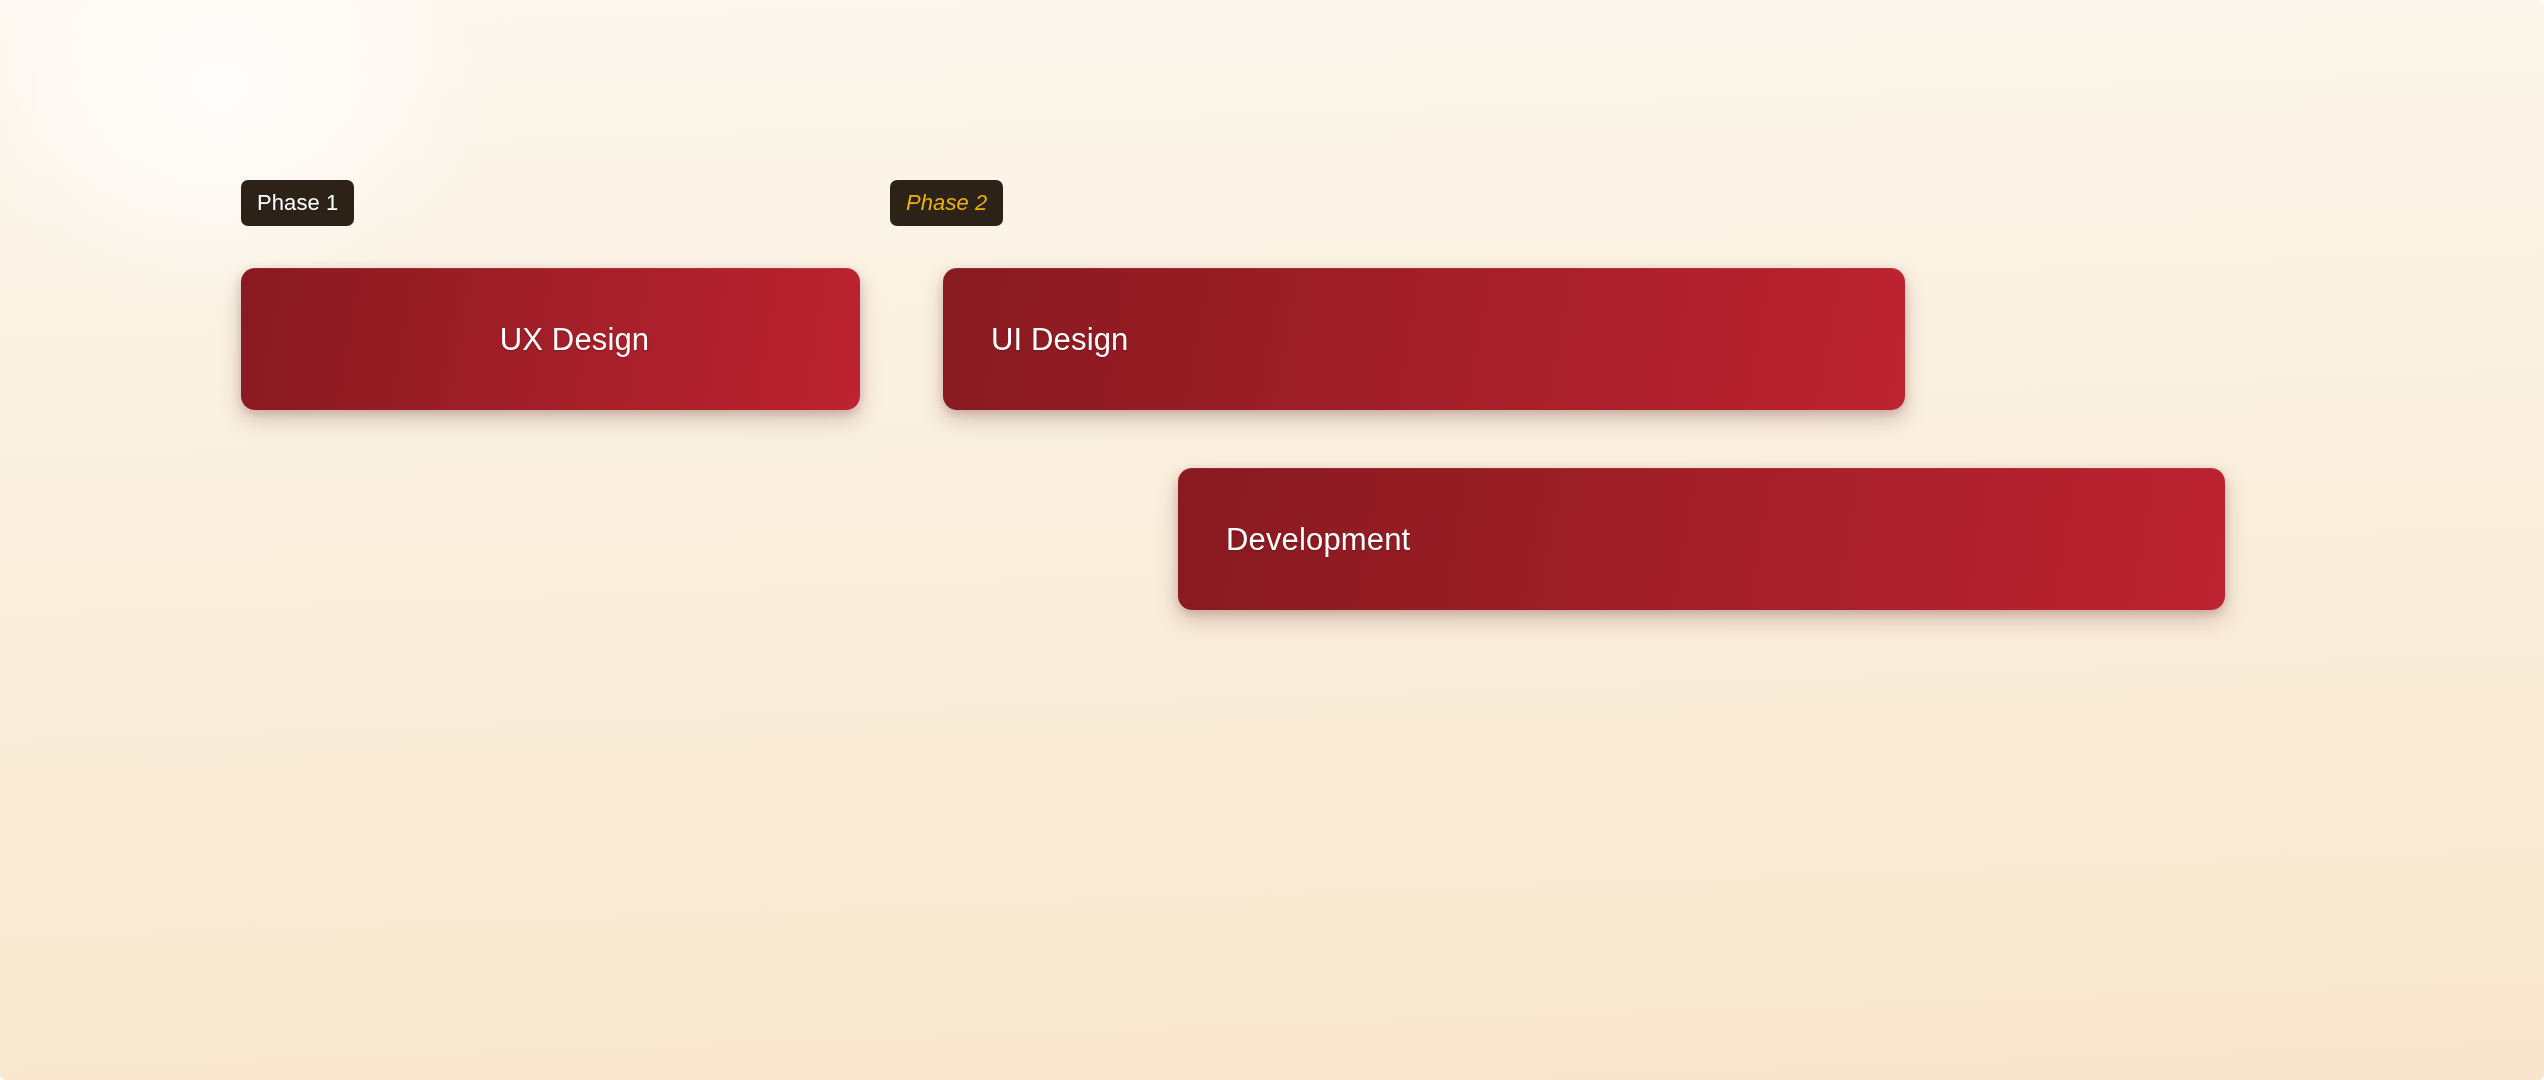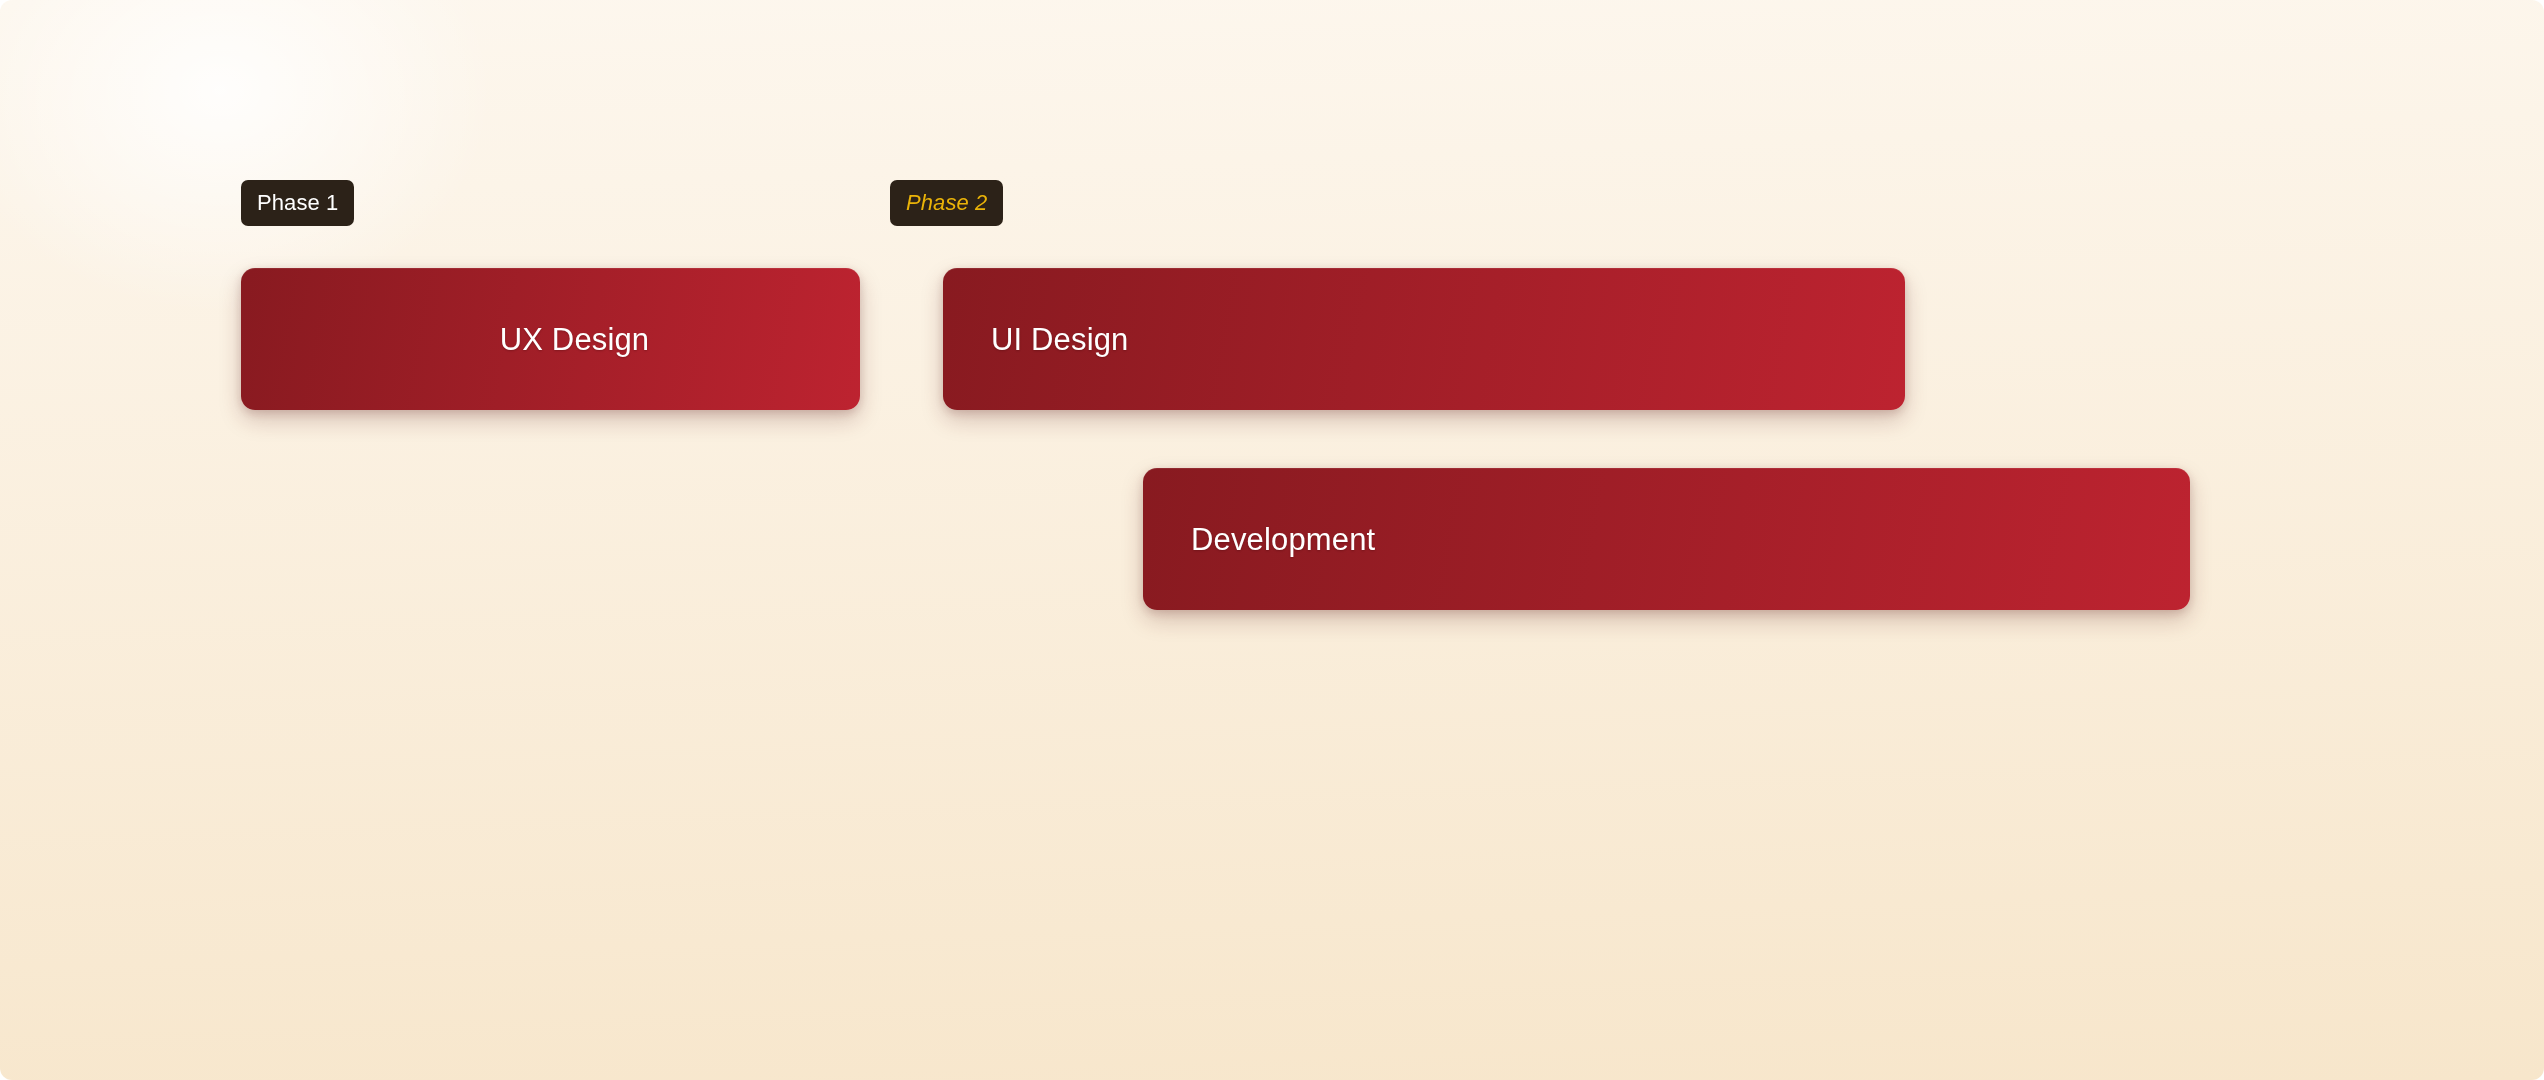--- a/index.html
+++ b/index.html
@@ -16,21 +16,21 @@
     font-family: "Liberation Sans", sans-serif;
     -webkit-font-smoothing: antialiased;
   }
 
   
   #gantt-board {
     position: relative;
     width: 2544px;
     height: 1080px;
     box-sizing: border-box;
-    border-radius: 12px;
+    border-radius: 6px;
     overflow: hidden;
     background: linear-gradient(178deg,
                 #fdf7ee 0%,
                 #fcf4e8 28%,
                 #faeeda 62%,
                 #f7e6cb 100%);
   }
 
   
   #gantt-board::before {
@@ -105,18 +105,18 @@
   </div>
 
   <div class="task-bar" id="task-0" style="left: 241px; top: 268px; width: 619px; height: 142px; background-image: linear-gradient(100deg, rgb(136, 26, 32) 0%, rgb(189, 35, 48) 100%); justify-content: center;">
     <span class="task-label">UX Design</span>
   </div>
 
   <div class="task-bar" id="task-1" style="left: 943px; top: 268px; width: 962px; height: 142px; background-image: linear-gradient(100deg, rgb(136, 26, 32) 0%, rgb(189, 35, 48) 100%); text-align: right;">
     <span class="task-label">UI Design</span>
   </div>
 
-  <div class="task-bar" id="task-2" style="left: 1143px; top: 468px; width: 1047px; height: 142px; background-image: linear-gradient(100deg, rgb(136, 26, 32) 0%, rgb(189, 35, 48) 100%);">
+  <div class="task-bar" id="task-2" style="left: 1178px; top: 468px; width: 1047px; height: 142px; background-image: linear-gradient(100deg, rgb(136, 26, 32) 0%, rgb(189, 35, 48) 100%);">
     <span class="task-label">Development</span>
   </div>
 
 
 </div>
 
 </body></html>

